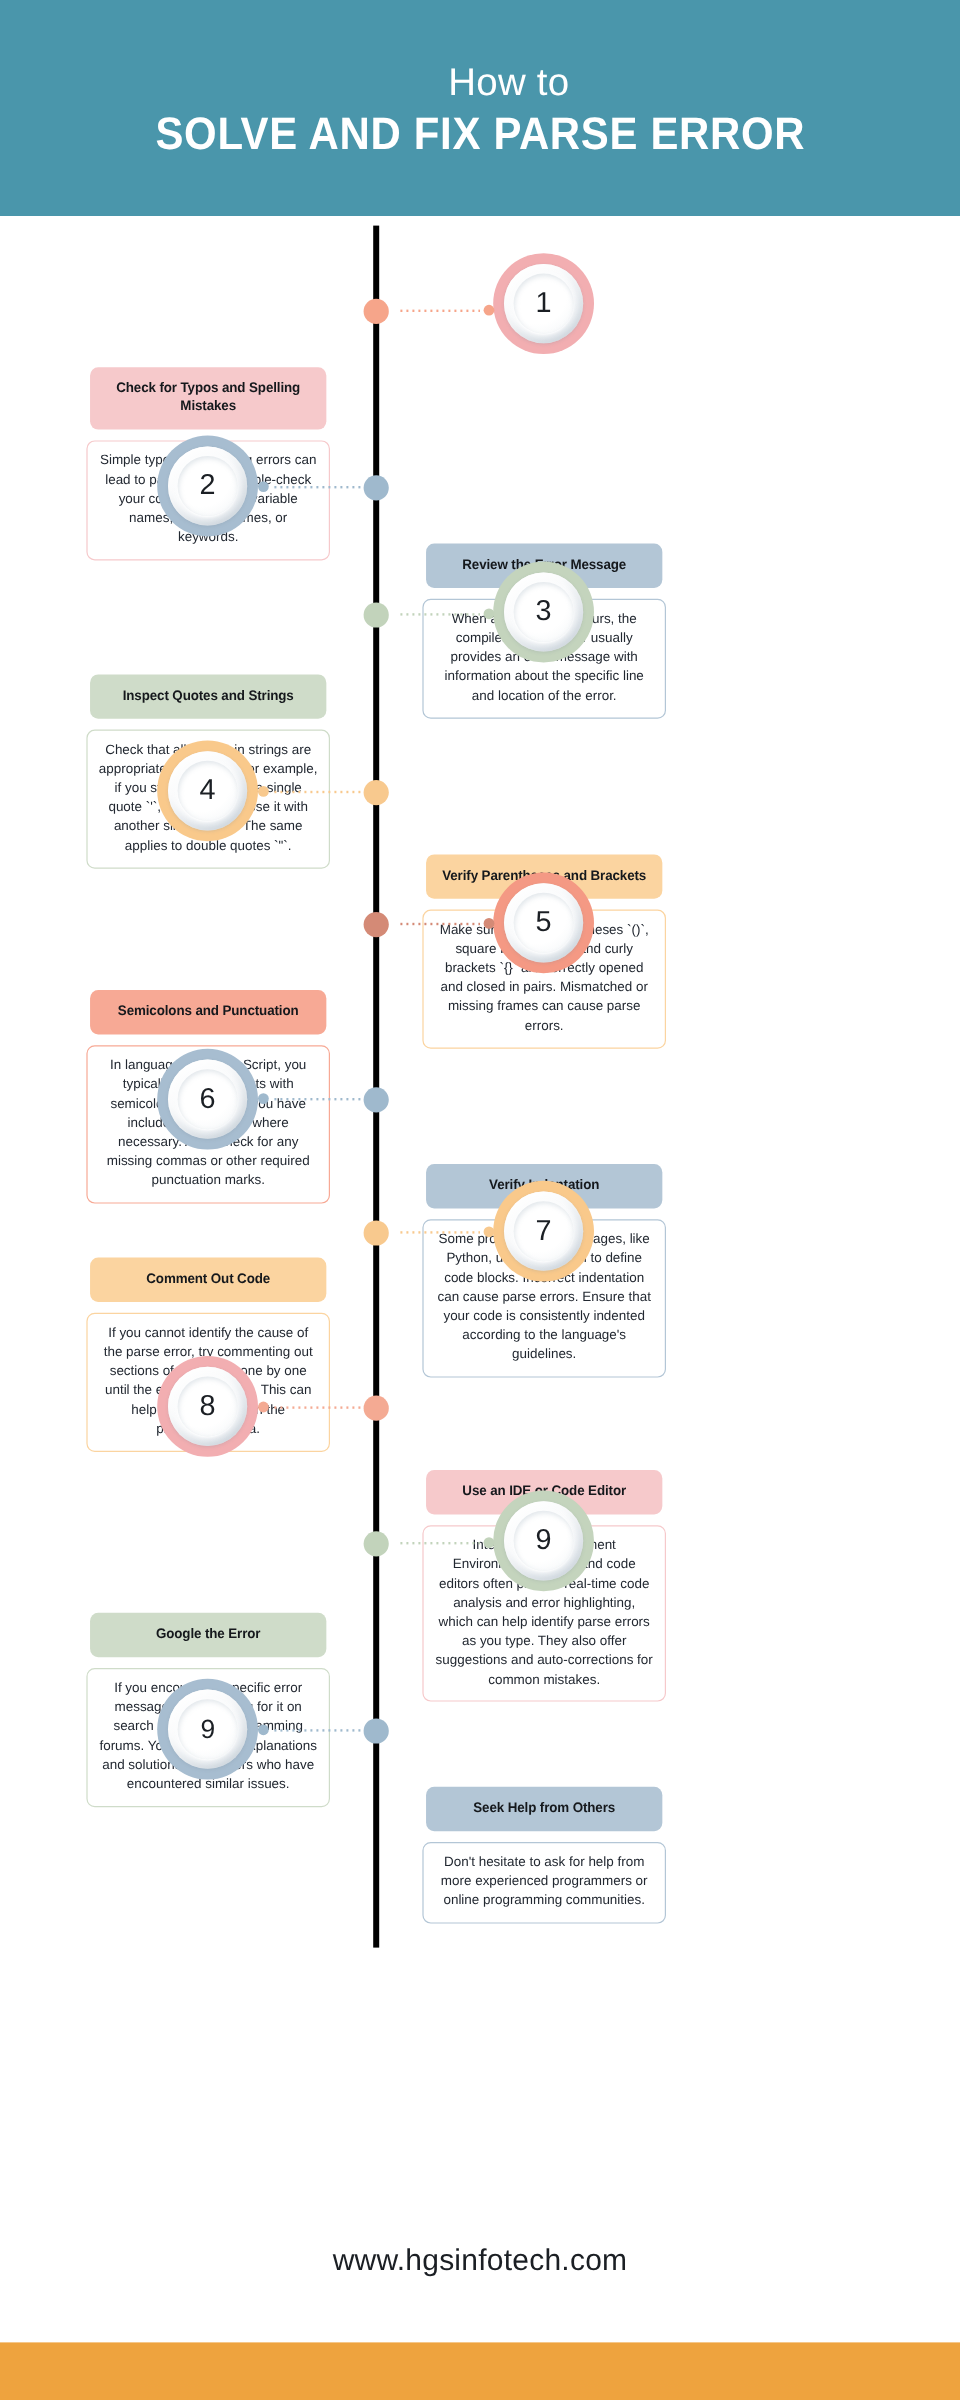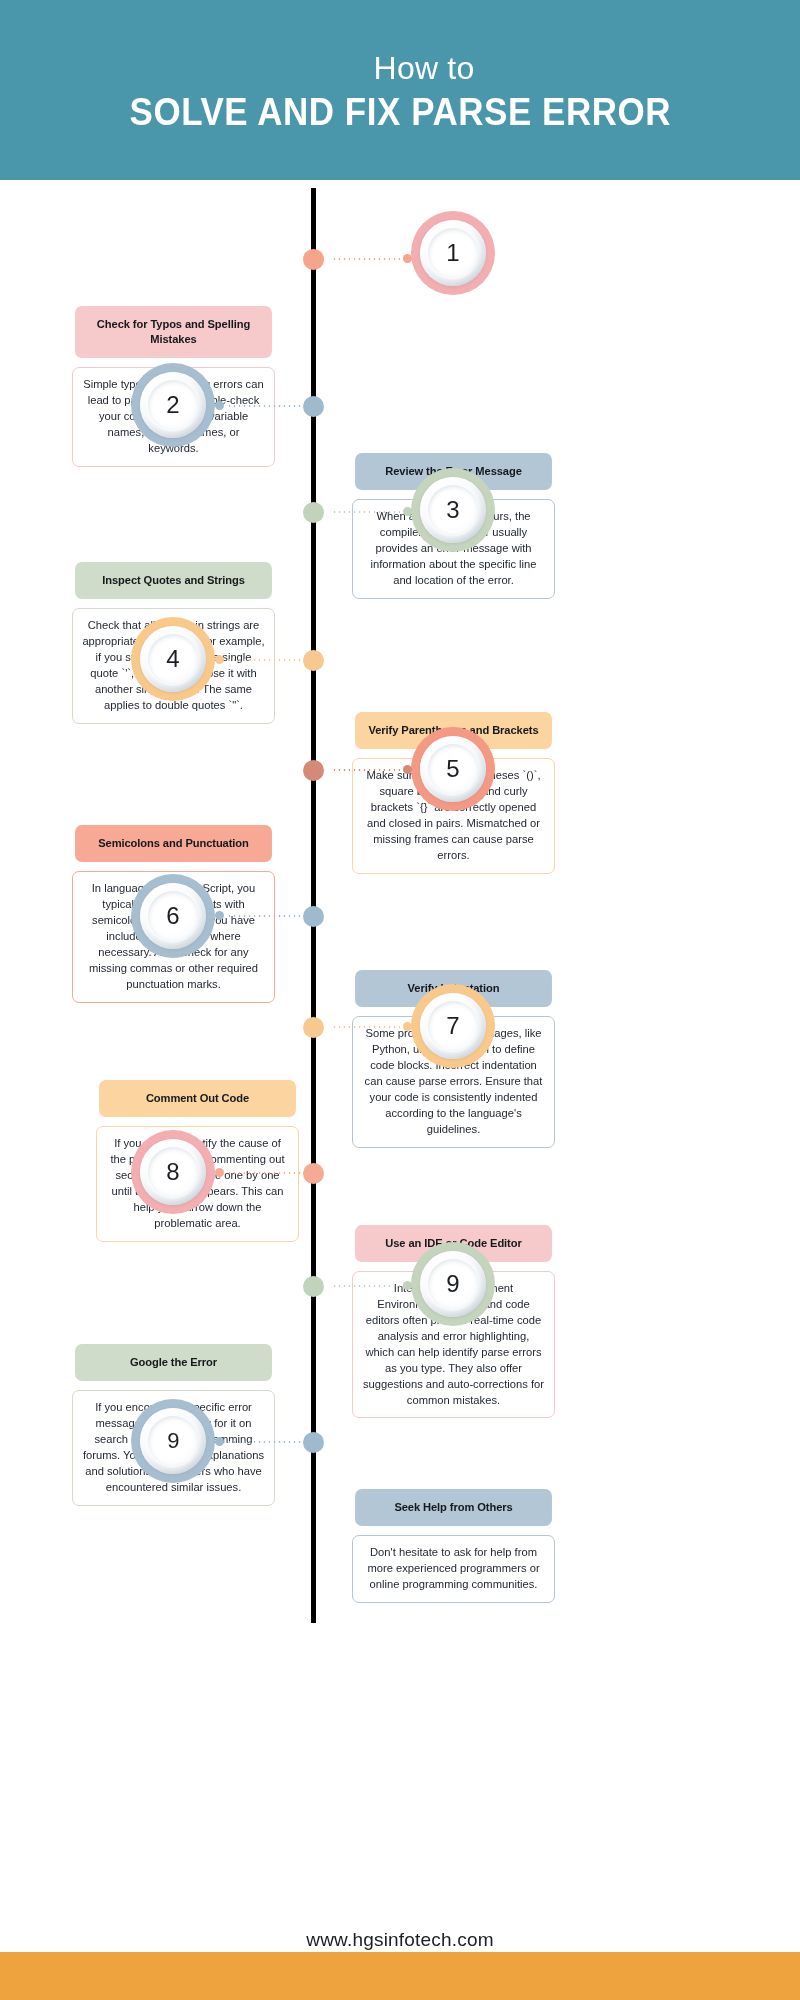--- a/index.html
+++ b/index.html
@@ -113,22 +113,22 @@
   .dot{
     position:absolute;border-radius:50%;top:1px;width:11px;height:11px;
   }
   .dot.small{width:9px;height:9px;top:2px;}
   .spine-dot{
     position:absolute;width:21px;height:21px;border-radius:50%;
   }
 
   
   .footer-url{
-    position:absolute;left:0;top:1929px;width:800px;
-    text-align:center;font-size:19px;color:#1b1f24;
+    position:absolute;left:0;top:1870px;width:800px;
+    text-align:center;font-size:25px;color:#1b1f24;
     letter-spacing:0.2px;
   }
   .footer-bar{
     position:absolute;left:0;top:1952px;width:800px;height:48px;
     background:#eea33e;
   }
 </style>
 </head>
 <body>
 
@@ -223,21 +223,21 @@
         <div class="ring" style="background: rgb(167, 189, 208);"></div>
         <div class="ring-inner">
           <span class="num">6</span>
         </div>
       </div>
       <div class="conn" style="top: 729px; color: rgb(159, 185, 205); left: 215px; width: 100px;">
         <div class="dotline"></div>
         <div class="dot small" style="background: rgb(159, 185, 205); left: 0px;"></div>
       </div>
       <div class="spine-dot" style="background: rgb(159, 185, 205); left: 303px; top: 726px;"></div>
-      <div class="stack left" style="top: 900px; margin-left: 24px;">
+      <div class="stack left" style="top: 868px;">
         <div class="pill" style="background: rgb(251, 212, 160);">Comment Out Code</div>
         <div class="para" style="border-color: rgb(251, 212, 160);">If you cannot identify the cause of the parse error, try commenting out sections of your code one by one until the error disappears. This can help you narrow down the problematic area.</div>
       </div>
       <div class="circ-wrap right" style="top: 804px;">
         <div class="ring" style="background: rgb(249, 201, 139);"></div>
         <div class="ring-inner">
           <span class="num">7</span>
         </div>
       </div>
       <div class="conn" style="top: 840px; color: rgb(248, 201, 142); left: 320px; width: 92px;">

